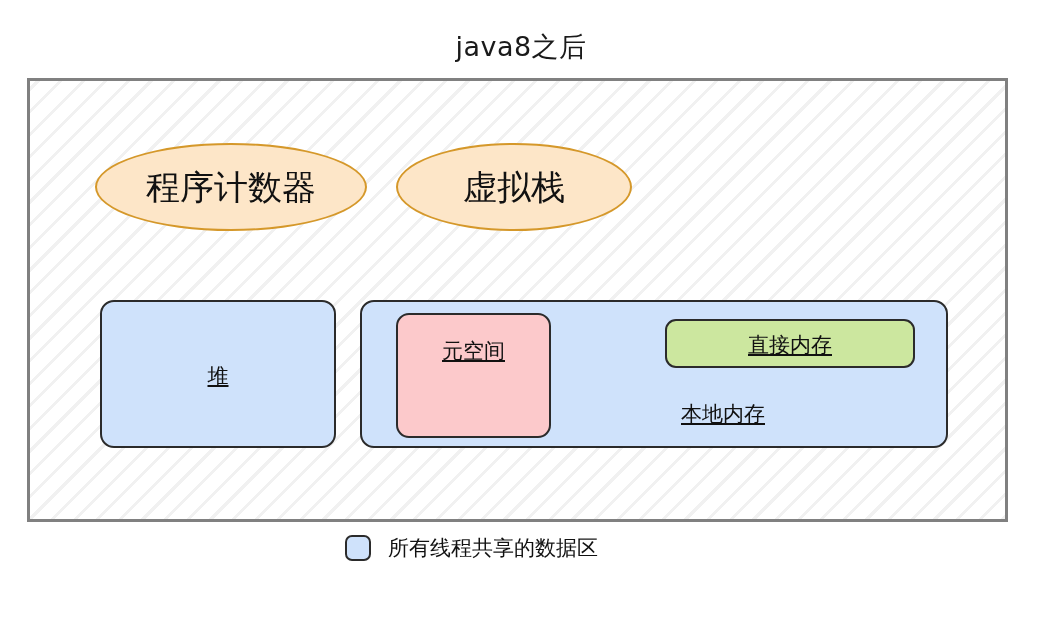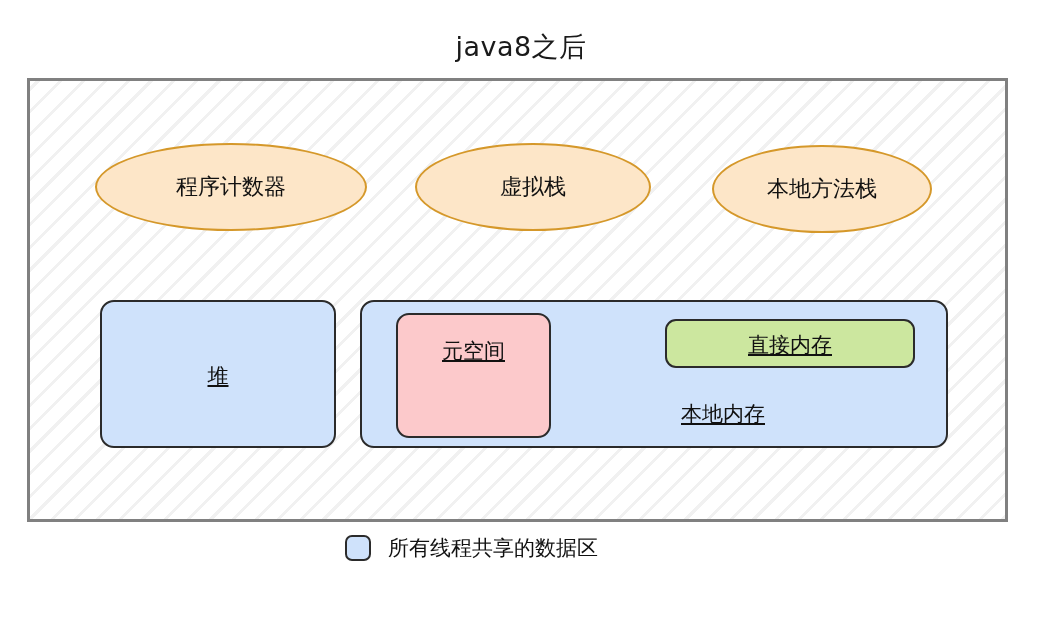--- a/index.html
+++ b/index.html
@@ -61,28 +61,28 @@
     position: absolute;
     background: #fde6c8;
     border: 2.5px solid #d5982a;
     border-radius: 50%;
     display: flex;
     align-items: center;
     justify-content: center;
     box-sizing: border-box;
   }
   .ellipse .lbl {
-    font-size: 22px;
+    font-size: 34px;
     line-height: 28px;
     color: #111111;
     white-space: nowrap;
   }
 
   #ellipse-pc   { left: 95px;  top: 143px; width: 272px; height: 88px; }
-  #ellipse-vm   { left: 415px; top: 143px; width: 236px; height: 88px; }
+  #ellipse-vm   { left: 396px; top: 143px; width: 236px; height: 88px; }
   #ellipse-nat  { left: 712px; top: 145px; width: 220px; height: 88px; }
 
   
   .rbox {
     position: absolute;
     box-sizing: border-box;
     border: 2.5px solid #2b2b2b;
     border-radius: 14px;
   }
   .rbox > .lbl {
@@ -162,23 +162,20 @@
   </div>
 
   <div class="ellipse" id="ellipse-pc">
     <span class="lbl">程序计数器</span>
   </div>
 
   <div class="ellipse" id="ellipse-vm">
     <span class="lbl">虚拟栈</span>
   </div>
 
-  <div class="ellipse" id="ellipse-nat">
-    <span class="lbl">本地方法栈</span>
-  </div>
 
   <div class="rbox fill-blue" id="box-heap">
     <span class="lbl">堆</span>
   </div>
 
   <div class="rbox fill-blue" id="box-native">
     <span class="lbl">本地内存</span>
   </div>
 
   <div class="rbox fill-pink" id="box-metaspace">

